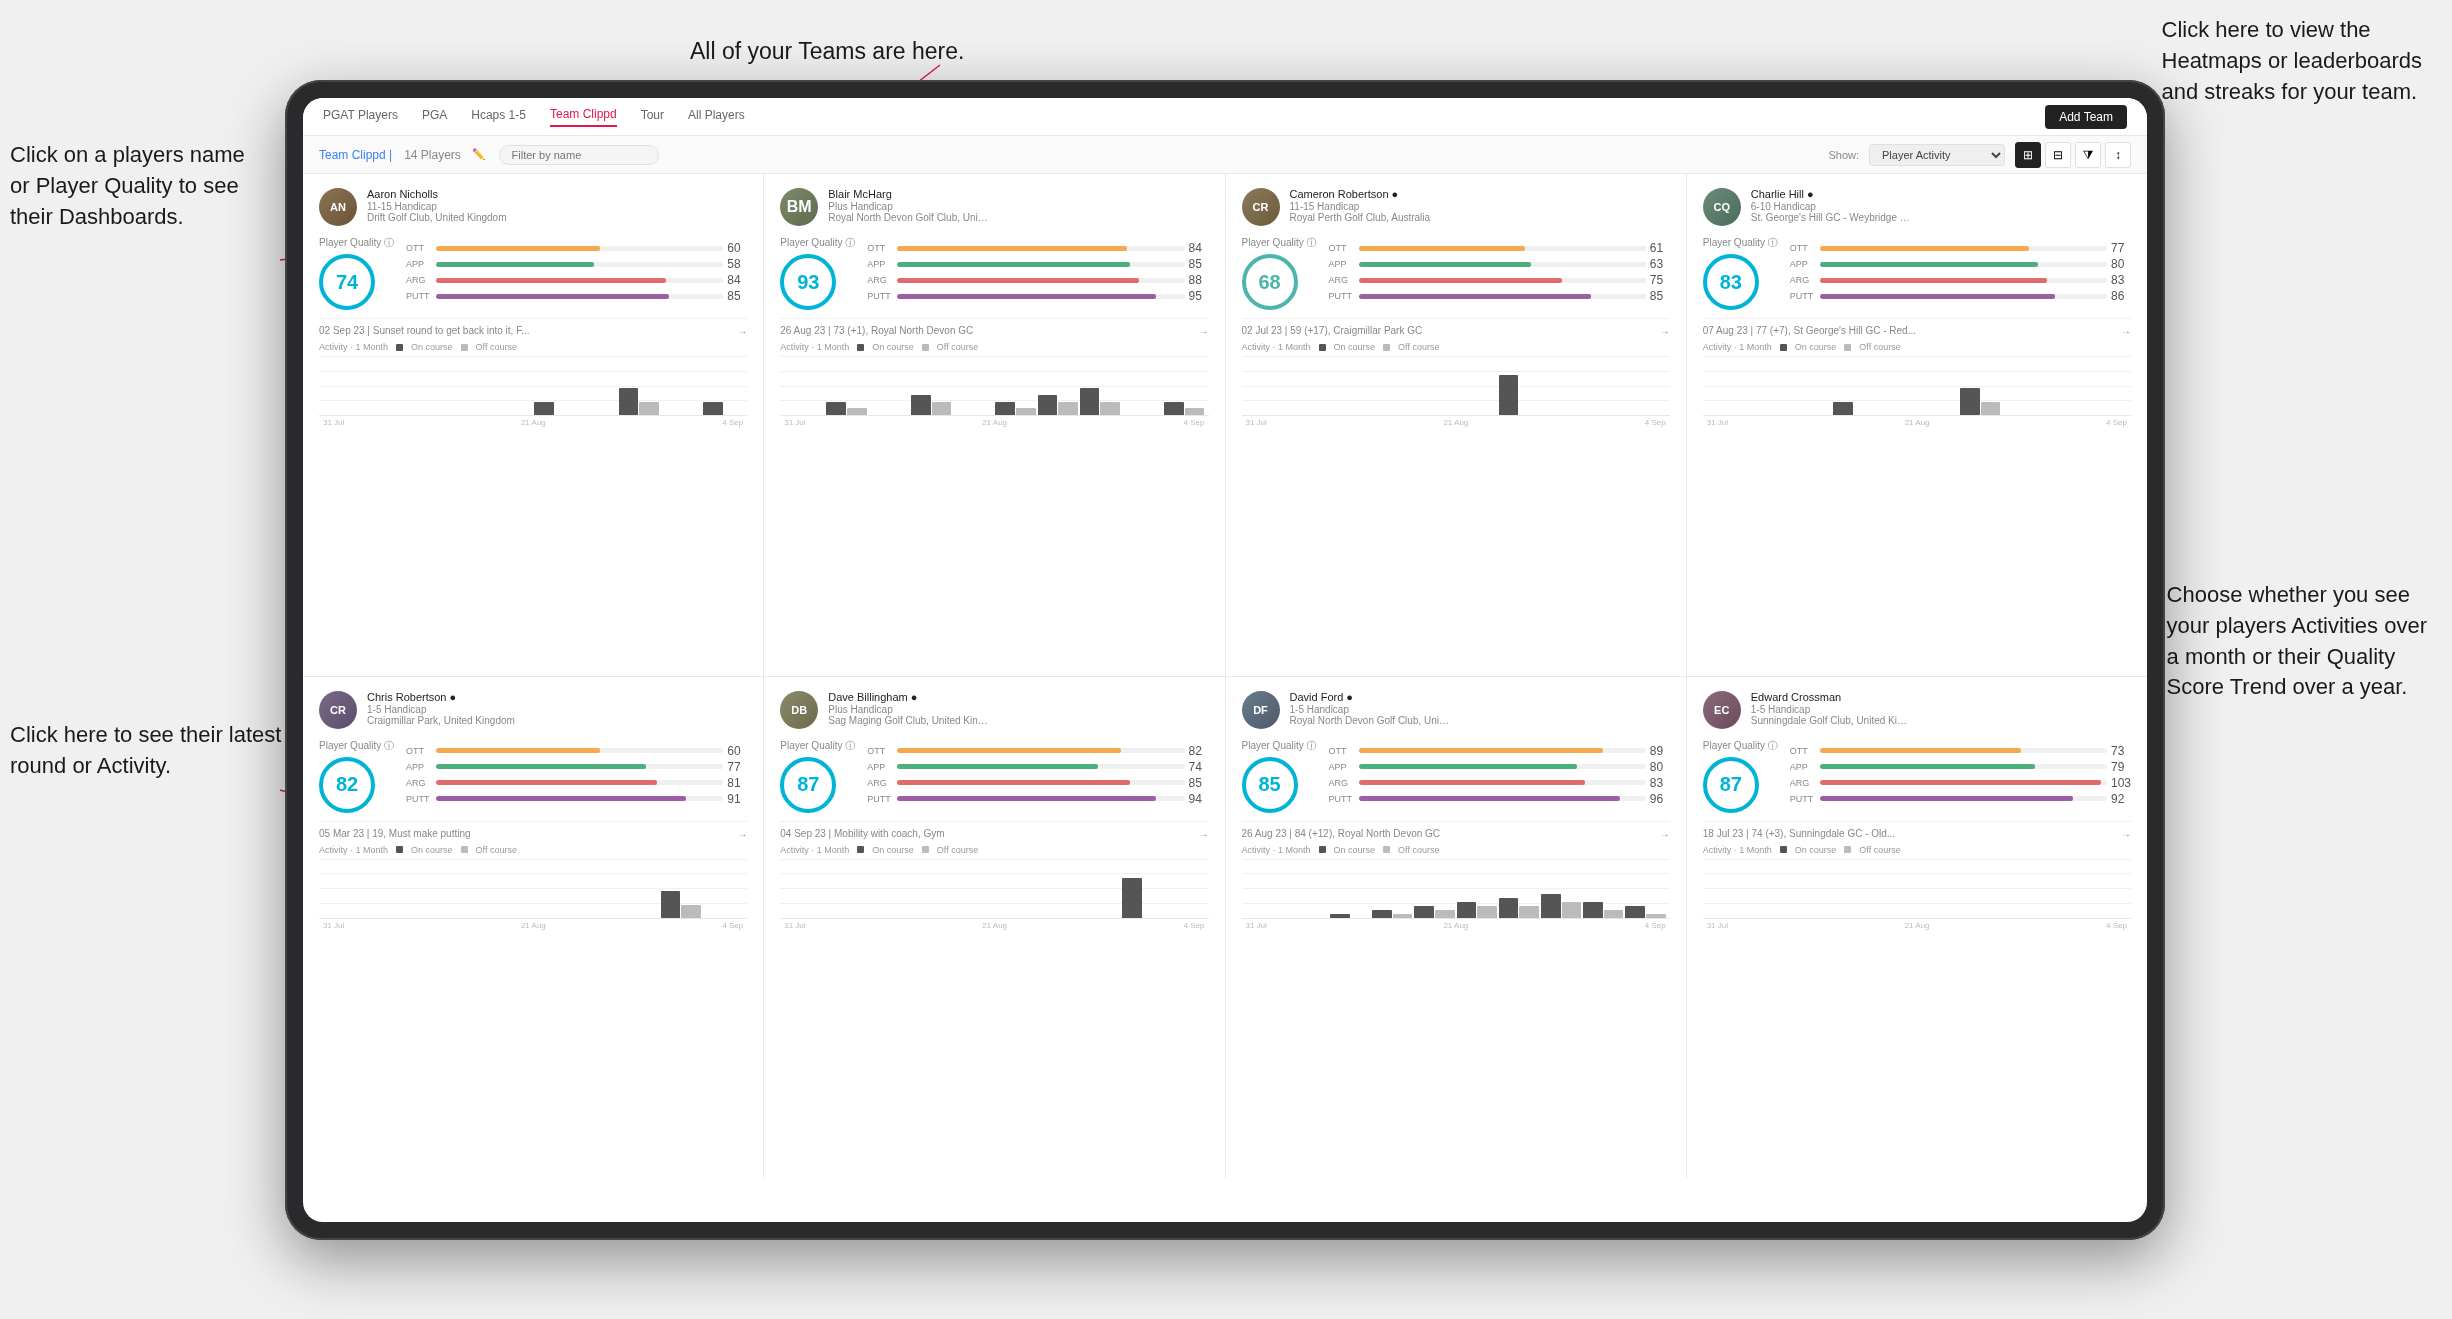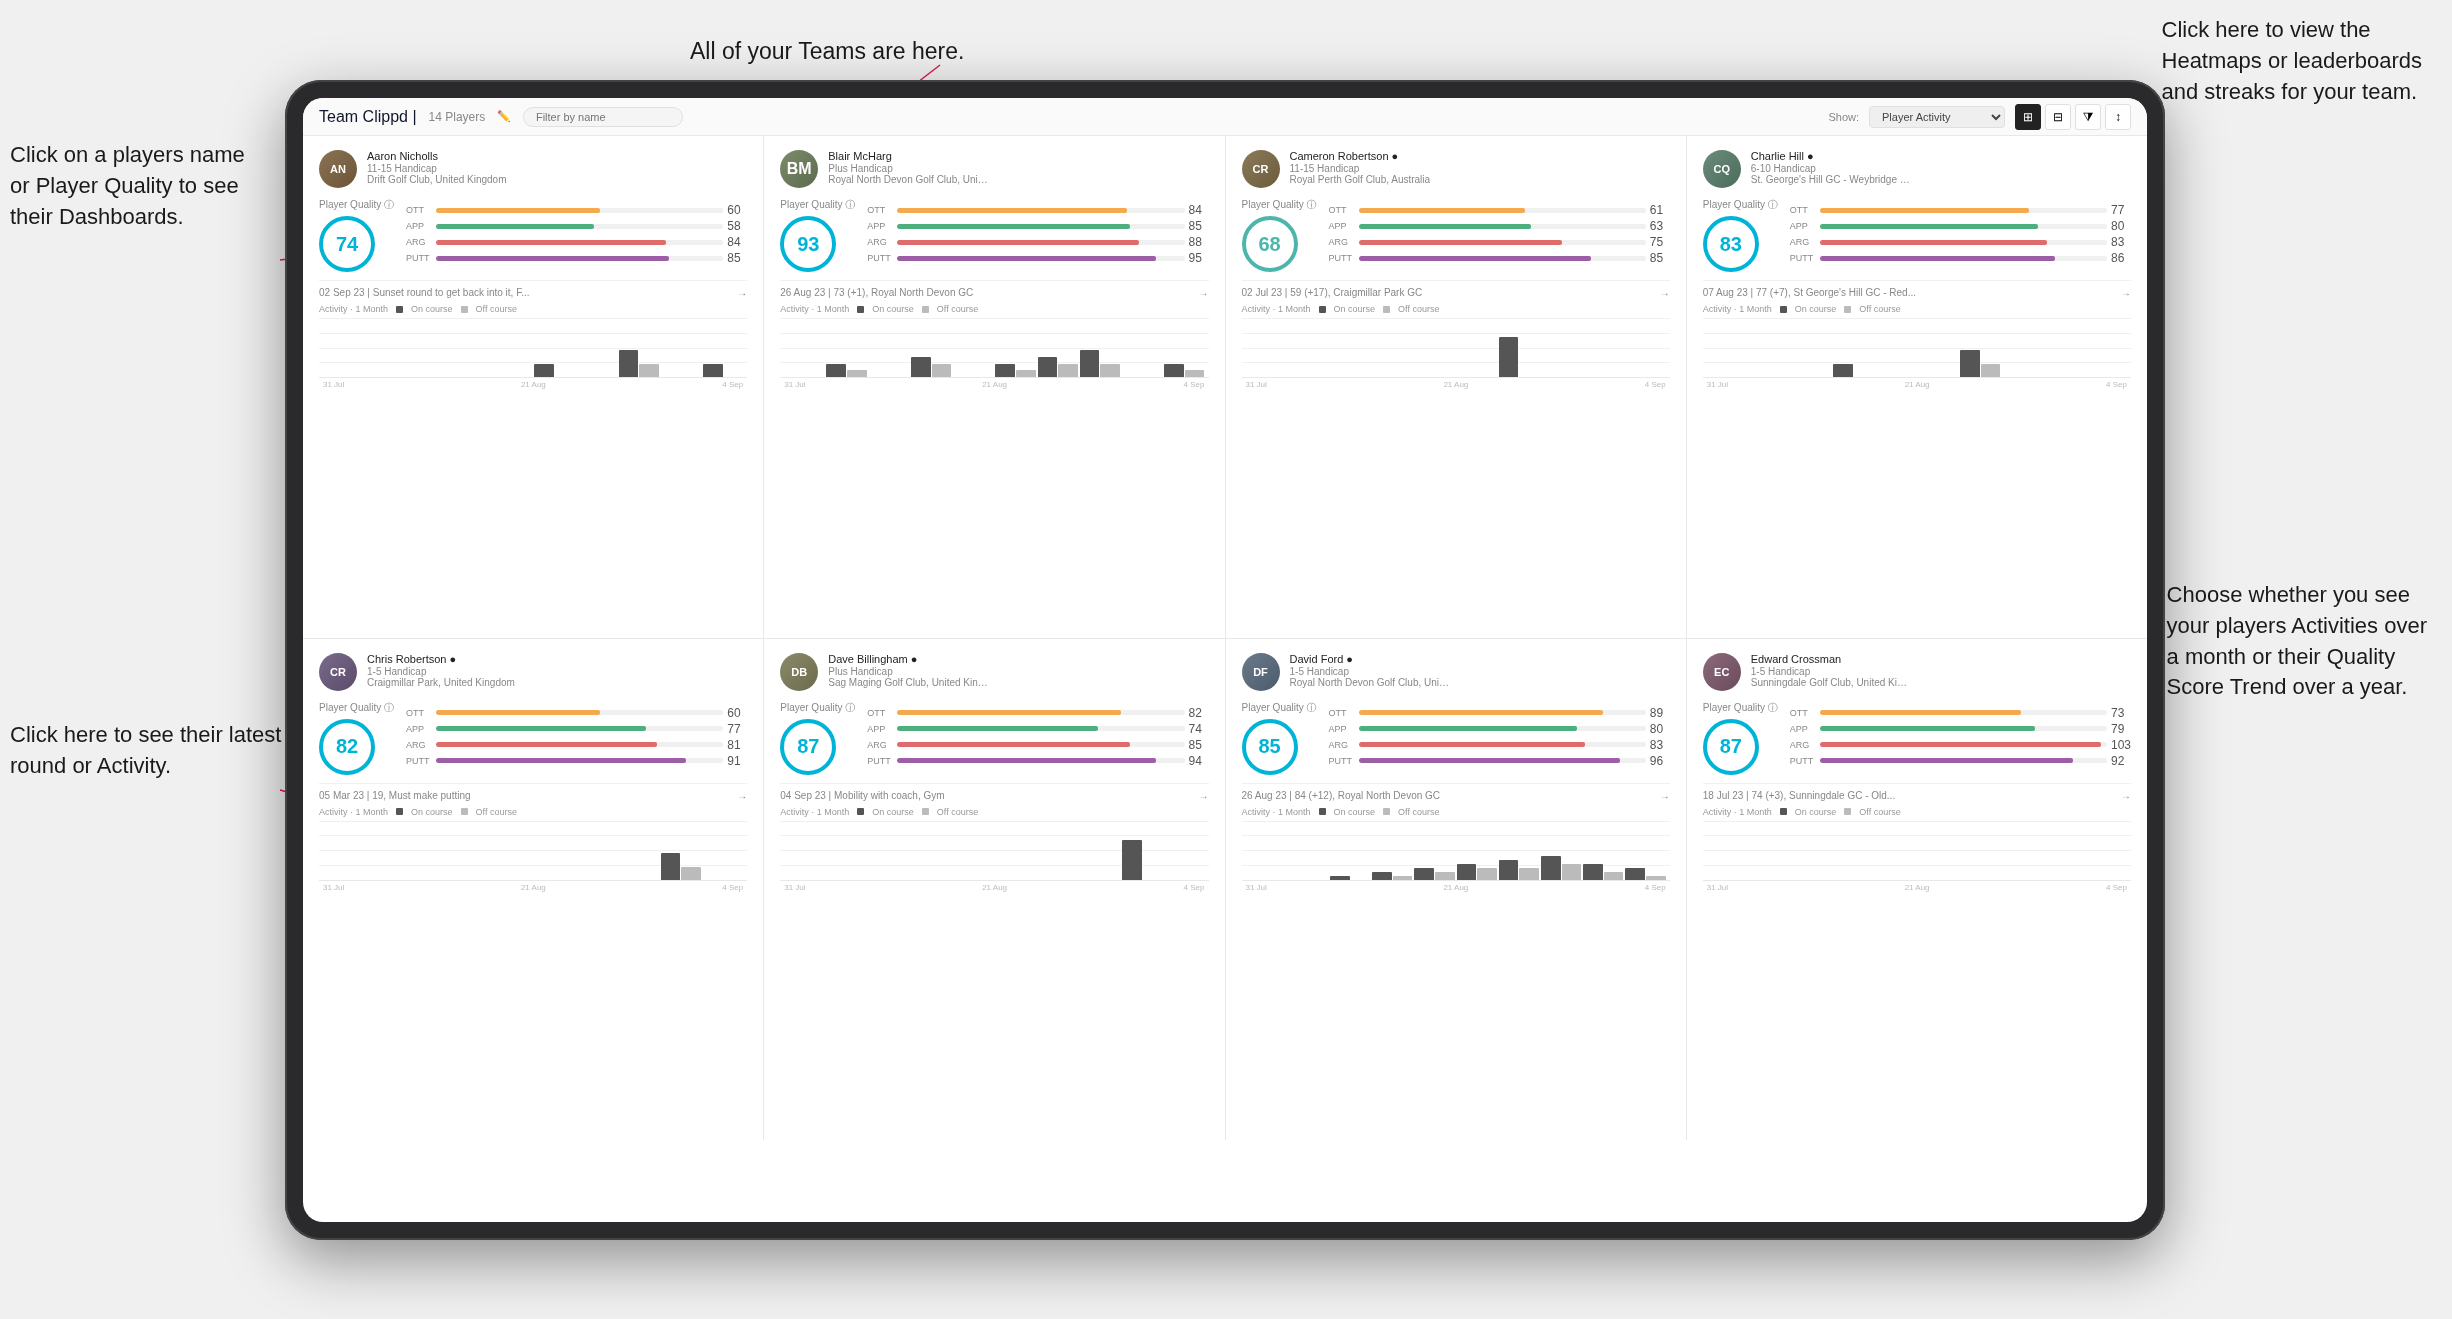--- a/index.html
+++ b/index.html
@@ -116,21 +116,21 @@
     
     .team-bar {
       height: 38px;
       background: #fafafa;
       border-bottom: 1px solid #e8e8e8;
       display: flex;
       align-items: center;
       padding: 0 16px;
       gap: 12px;
     }
-    .team-bar-title { font-size: 16px; color: #0f172a; font-weight: 500; }
+    .team-bar-title { font-size: 12px; color: #3b82f6; font-weight: 500; }
     .team-bar-count { font-size: 12px; color: #888; }
     .filter-input {
       background: #f5f5f5;
       border: 1px solid #e0e0e0;
       border-radius: 16px;
       padding: 3px 12px;
       font-size: 11px;
       color: #888;
       width: 160px;
     }
@@ -385,20 +385,29 @@
     <marker id="arr5" markerWidth="8" markerHeight="8" refX="4" refY="4" orient="auto">
       <path d="M0,0 L0,8 L8,4 z" fill="#e0184d"></path>
     </marker>
   </defs>
 </svg>
 
 <div class="ipad-frame">
   <div class="ipad-screen">
 
 
+    <div class="sub-nav">
+      <span class="sub-nav-item">PGAT Players</span>
+      <span class="sub-nav-item">PGA</span>
+      <span class="sub-nav-item">Hcaps 1-5</span>
+      <span class="sub-nav-item active">Team Clippd</span>
+      <span class="sub-nav-item">Tour</span>
+      <span class="sub-nav-item">All Players</span>
+      <button class="add-team-btn">Add Team</button>
+    </div>
 
     <div class="team-bar">
       <span class="team-bar-title">Team Clippd |</span>
       <span class="team-bar-count">14 Players</span>
       <span style="font-size:11px;color:#888;">✏️</span>
       <input class="filter-input" type="text" placeholder="Filter by name" style="">
       <div class="team-bar-right">
         <span class="show-label">Show:</span>
         <select class="show-select">
           <option>Player Activity</option>

